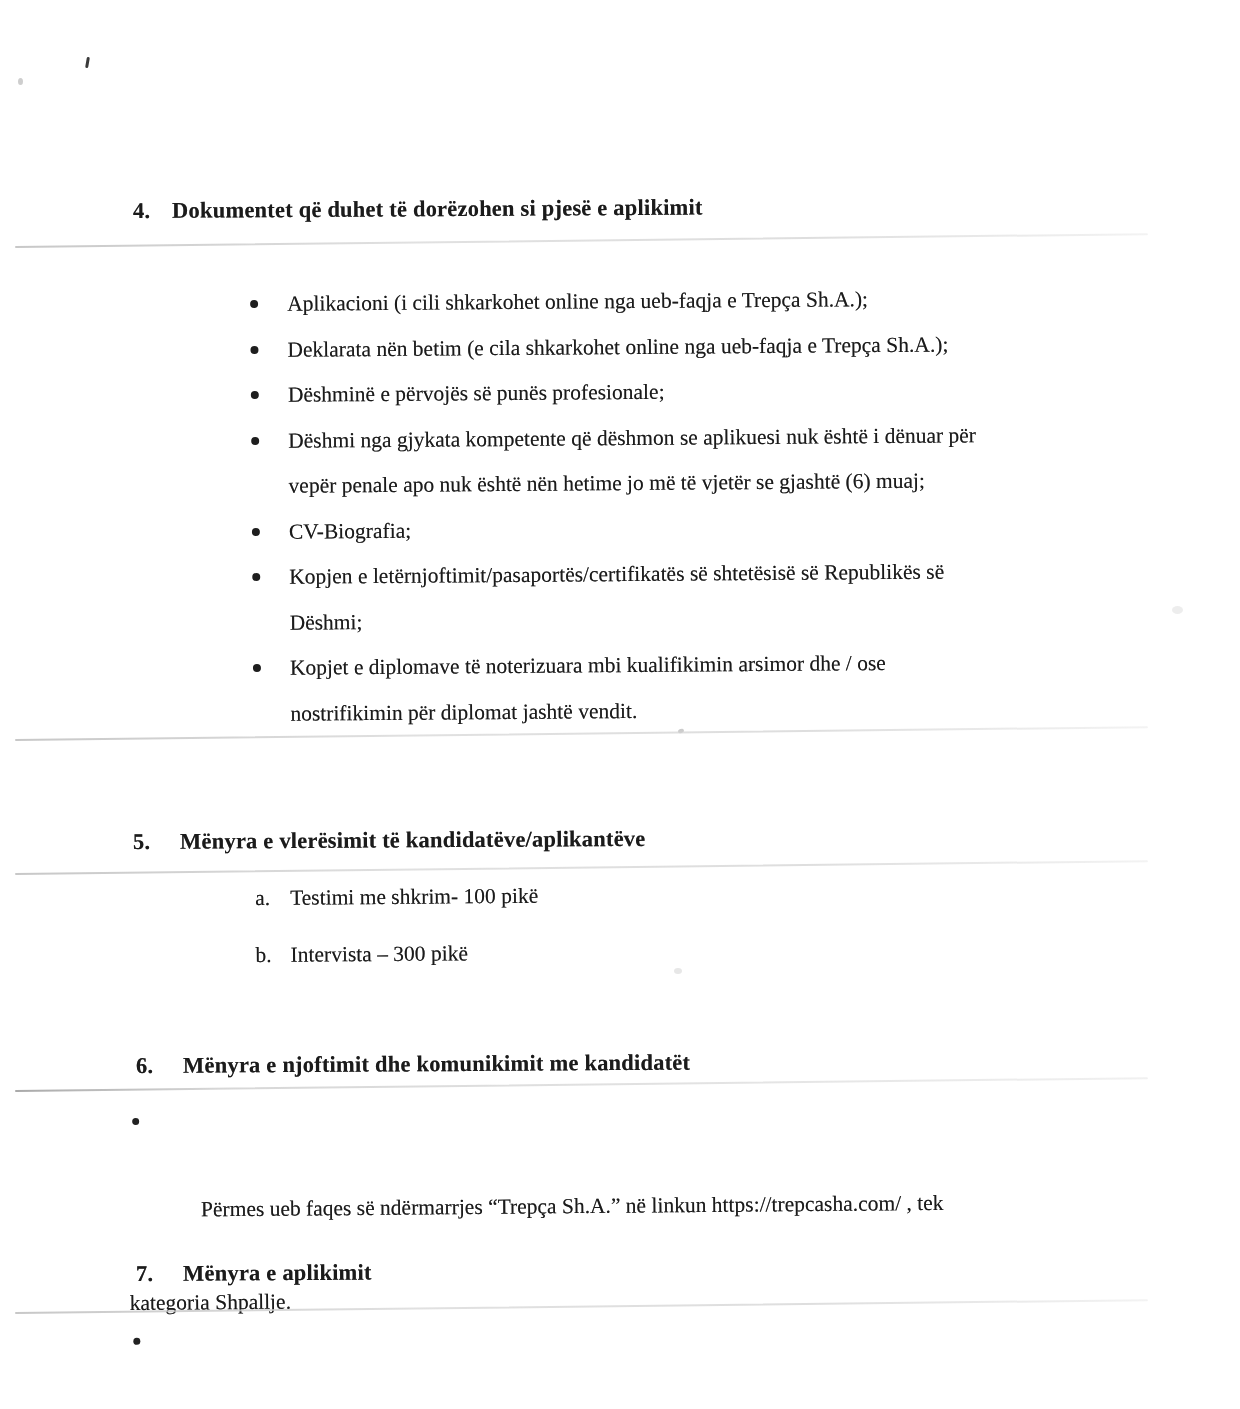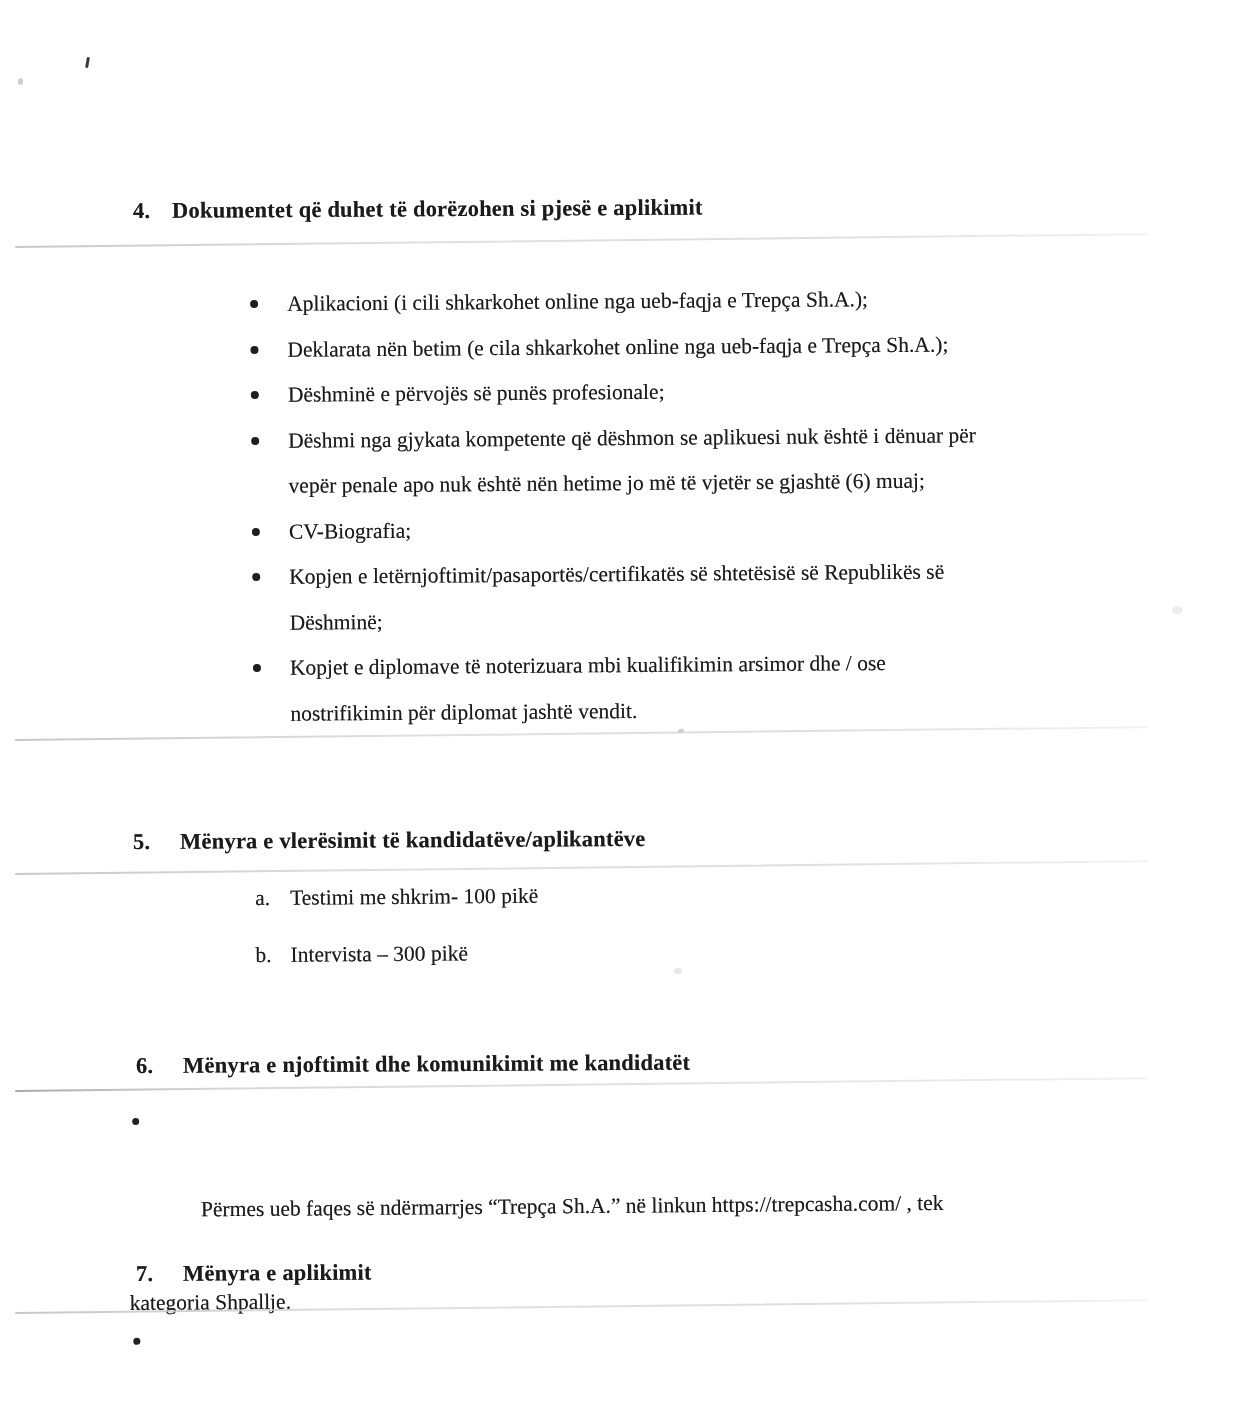--- a/index.html
+++ b/index.html
@@ -197,21 +197,21 @@
     <div class="row">
       <span class="dot-col"><span class="b-dot"></span></span>
       <span class="txt">CV-Biografia;</span>
     </div>
     <div class="row">
       <span class="dot-col"><span class="b-dot"></span></span>
       <span class="txt">Kopjen e letërnjoftimit/pasaportës/certifikatës së shtetësisë së Republikës së</span>
     </div>
     <div class="row cont">
       <span class="dot-col"></span>
-      <span class="txt">Dëshminë;</span>
+      <span class="txt">Dëshmi;</span>
     </div>
     <div class="row">
       <span class="dot-col"><span class="b-dot"></span></span>
       <span class="txt">Kopjet e diplomave të noterizuara mbi kualifikimin arsimor dhe / ose</span>
     </div>
     <div class="row cont">
       <span class="dot-col"></span>
       <span class="txt">nostrifikimin për diplomat jashtë vendit.</span>
     </div>
   </div>

